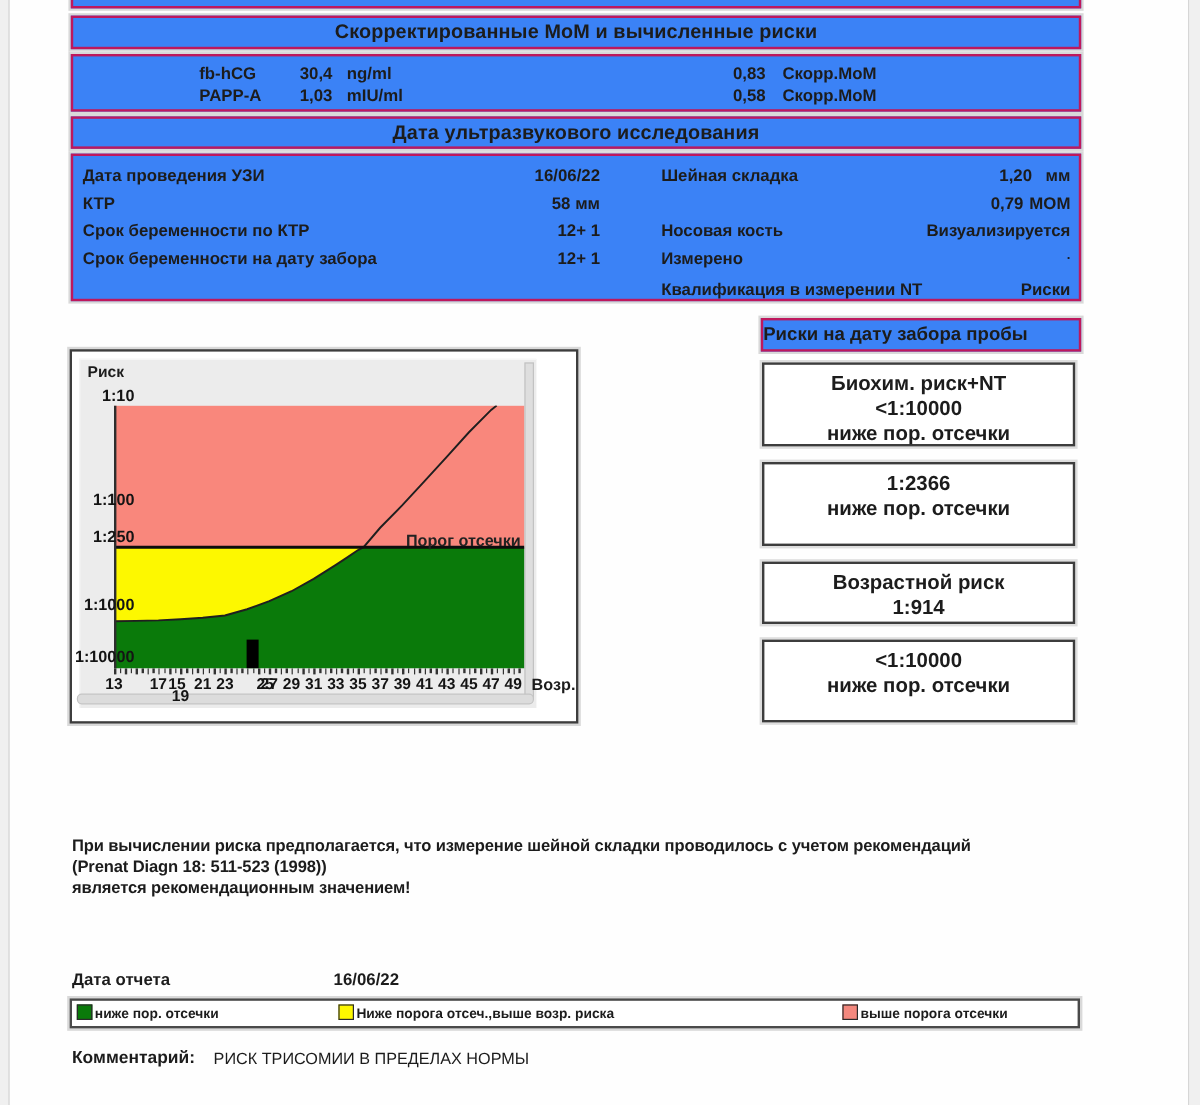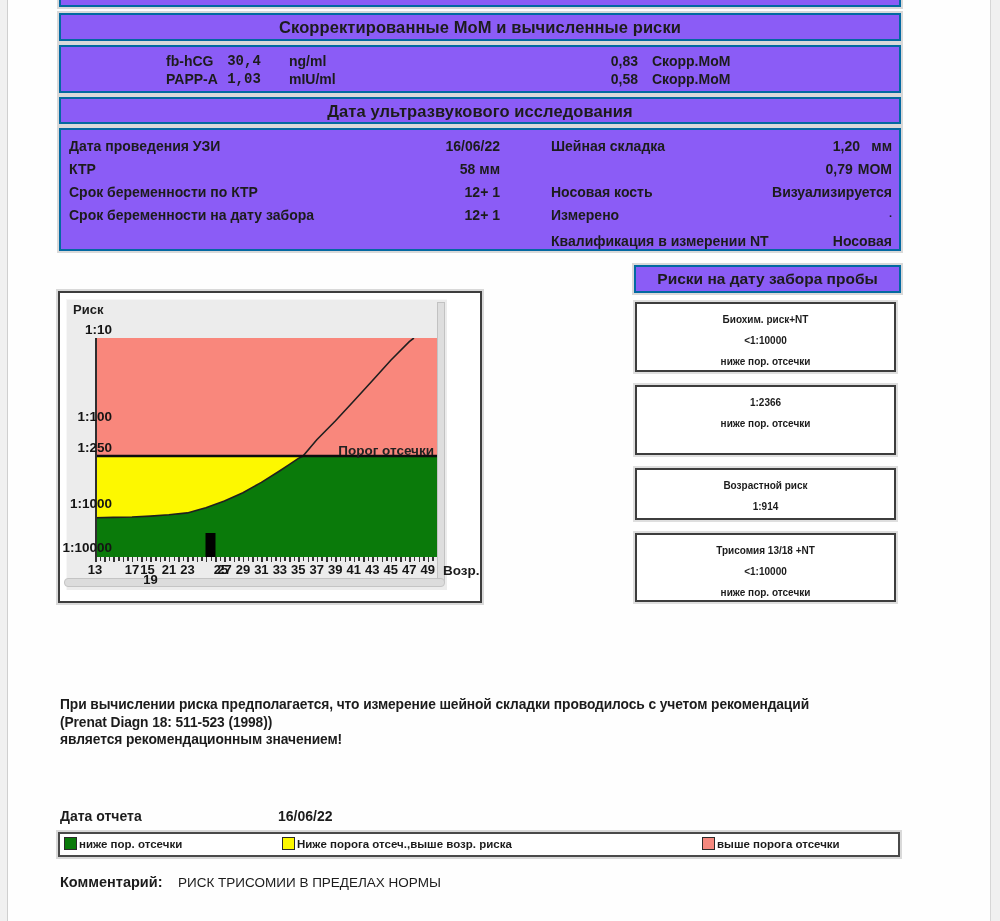--- a/index.html
+++ b/index.html
@@ -8,43 +8,43 @@
     position:relative;
     background:#f0f0f0;
     font-family:"Liberation Sans", sans-serif;
     color:#1c1c1c;
   }
   .page {
     position:absolute; left:7px; top:0; width:984px; height:921px;
     background:#fefefe; border-left:1px solid #cfcfcf; border-right:1px solid #d6d6d6;
   }
   .bx {
-    position:absolute; background:#8b5cf6;
-    border:2px solid #0369a1;
+    position:absolute; background:#3b82f6;
+    border:2px solid #be185d;
     box-shadow:0 0 0 2px #d9d9d9;
   }
   .hdr { text-align:center; font-size:16.5px; font-weight:600; padding-top:3px; letter-spacing:0.1px; }
   
   .mom-row { position:absolute; left:0; width:100%; height:18px; font-size:14px; font-weight:600; }
   .mom-row span { position:absolute; top:0; }
   .m-analyte { left:105px; }
-  .m-val { left:150px; width:66px; text-align:center;font-family:Liberation Mono, monospace; }
+  .m-val { left:150px; width:66px; text-align:right; }
   .m-unit { left:228px; }
   .m-mom { left:480px; width:97px; text-align:right; }
   .m-moml { left:591px; }
   
   .us-row { position:absolute; left:0; width:100%; height:22px; font-size:14px; }
   .us-row .lbl { position:absolute; left:8px; font-weight:700; }
   .us-row .lval { position:absolute; left:330px; width:109px; text-align:right; font-weight:600; }
   .us-row .rlbl { position:absolute; left:477px; font-weight:700;margin-left:13px; }
   .us-row .rval { position:absolute; right:7px; text-align:right; font-weight:600; }
   .us-row .rval .unit { display:inline-block; min-width:32px; text-align:right; font-weight:600; }
   .us-row .rval .unit:empty { display:none; }
   
-  .risk-box { position:absolute; left:635px; width:261px; background:#fff; border:2px solid #3d3d3d; box-shadow:0 0 0 2px #dedede; text-align:center; font-size:10px; font-weight:600; padding-top:5px; }
+  .risk-box { position:absolute; left:635px; width:261px; background:#fff; border:2px solid #3d3d3d; box-shadow:0 0 0 2px #dedede; text-align:center; font-size:17px; font-weight:600; padding-top:5px; }
   .risk-box div { line-height:21px; }
   
   .chart-outer { position:absolute; left:58px; top:291px; width:424px; height:312px; background:#fff; border:2px solid #3d3d3d; box-shadow:0 0 0 2px #d9d9d9; }
   .chart-panel { position:absolute; left:66px; top:299px; width:381px; height:291px; background:#ececec; border-top:1px solid #f7f7f7; border-left:1px solid #f7f7f7; }
   .chart-right-strip { position:absolute; left:437px; top:302px; width:8px; height:280px; background:#dedede; border:1px solid #c2c2c2; }
   .chart-bottom-strip { position:absolute; left:64px; top:578px; width:381px; height:9px; background:#dcdcdc; border:1px solid #c4c4c4; border-radius:4px; }
   #plot-svg { position:absolute; left:95px; top:338px; }
   .ylab { position:absolute; left:30px; width:82px; height:16px; line-height:16px; text-align:right; font-size:13.5px; font-weight:700; color:#141414; }
   .risk-title { position:absolute; left:73px; top:302px; font-size:13px; font-weight:700; }
   .cutoff-lab { position:absolute; left:254px; width:180px; top:443px; text-align:right; font-size:13.5px; font-weight:700; color:#222; }
@@ -112,42 +112,41 @@
       <span class="rval"><span>Визуализируется</span></span>
     </div>
     <div class="us-row" style="top:77px;">
       <span class="lbl">Срок беременности на дату забора</span>
       <span class="lval">12+ 1</span>
       <span class="rlbl">Измерено</span>
       <span class="rval" style="font-size:11px;"><span>.</span></span>
     </div>
     <div class="us-row" style="top:103px;">
       <span class="rlbl">Квалификация в измерении NT</span>
-      <span class="rval"><span>Носовая</span></span>
-    </div>
-  </div>
-
-  <div class="bx" style="left:626px; top:265px; width:267px; height:28px; text-align:center; font-size:15.5px; font-weight:800; padding-top:3px;">Риски на дату забора пробы</div>
+      <span class="rval"><span>Риски</span></span>
+    </div>
+  </div>
+
+  <div class="bx" style="left:626px; top:265px; width:267px; height:28px; text-align:left; font-size:15.5px; font-weight:800; padding-top:3px;">Риски на дату забора пробы</div>
 </div>
 
   <div class="risk-box" style="top:302px; height:70px;">
     <div>Биохим. риск+NT</div>
     <div>&lt;1:10000</div>
     <div>ниже пор. отсечки</div>
   </div>
   <div class="risk-box" style="top:385px; height:70px;">
     <div>1:2366</div>
     <div>ниже пор. отсечки</div>
   </div>
   <div class="risk-box" style="top:468px; height:52px;">
     <div>Возрастной риск</div>
     <div>1:914</div>
   </div>
   <div class="risk-box" style="top:533px; height:69px;">
-    <div>Трисомия 13/18 +NT</div>
     <div>&lt;1:10000</div>
     <div>ниже пор. отсечки</div>
   </div>
 
   <div class="chart-outer"></div>
   <div class="chart-panel"></div>
   <div class="chart-right-strip"></div>
   <div class="chart-bottom-strip"></div>
   <svg id="plot-svg" width="342" height="219">
     <rect x="0" y="0" width="342" height="118.00000080662075" fill="#f9877c"></rect>

